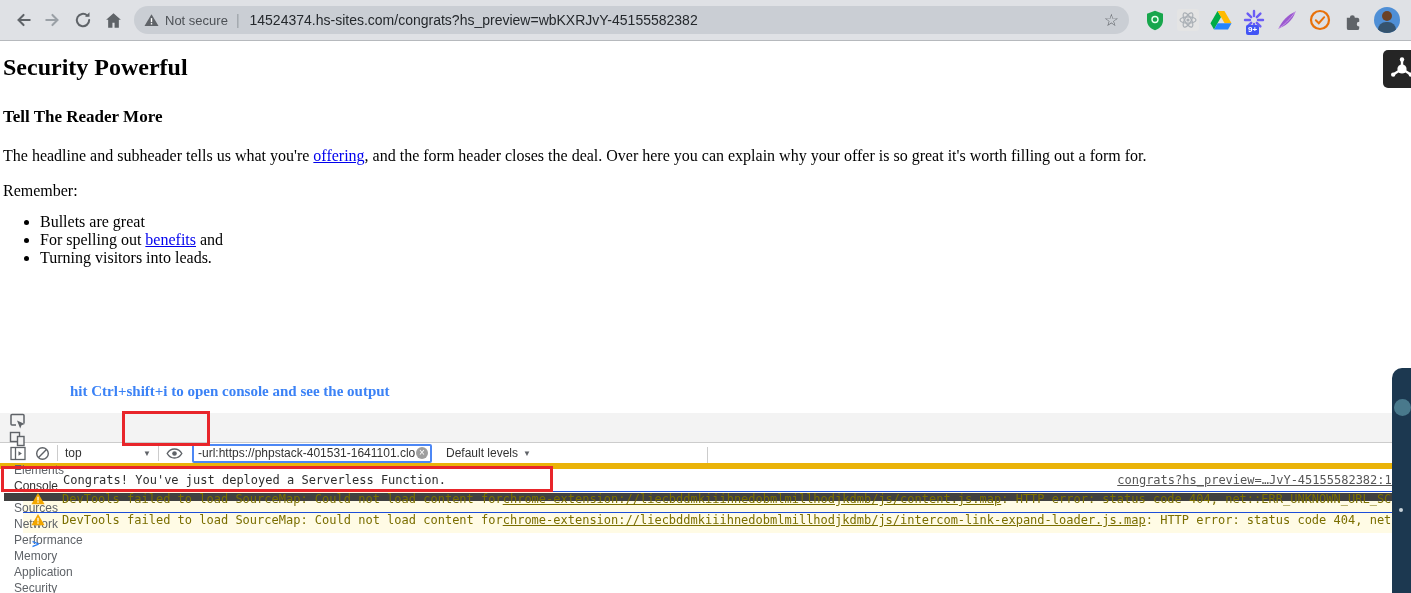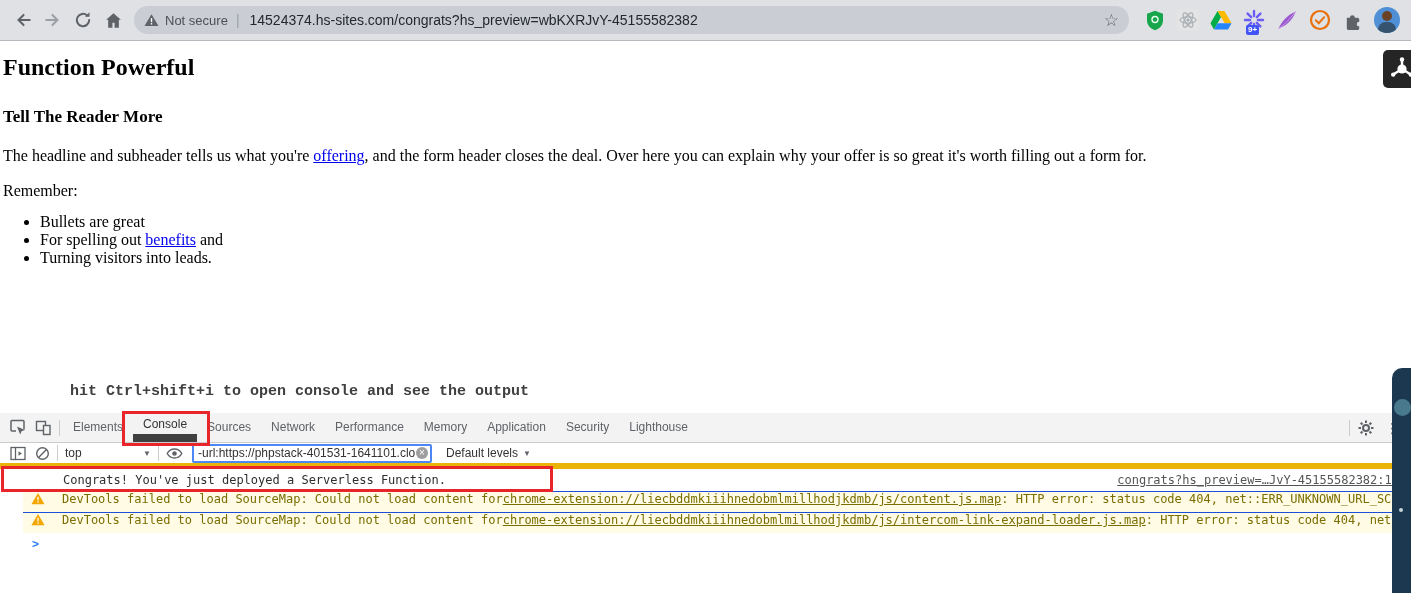--- a/index.html
+++ b/index.html
@@ -28,27 +28,27 @@
   
   .page { position:absolute; top:41px; left:0; width:100%; height:372px; background:#fff;
     font-family:"Liberation Serif", serif; color:#000; }
   .page h1 { position:absolute; top:13px; left:3px; font-size:24px; font-weight:bold; }
   .page h3 { position:absolute; top:66px; left:3px; font-size:17px; font-weight:bold; }
   .page .para { position:absolute; top:106px; left:3px; font-size:16px; white-space:nowrap; }
   .page .remember { position:absolute; top:141px; left:3px; font-size:16px; }
   .page ul { position:absolute; top:172px; left:3px; font-size:16px; padding-left:37px; }
   .page li { line-height:18px; }
   .page a { color:#0000ee; text-decoration:underline; }
-  .red-note { position:absolute; top:342px; left:70px; font-size:15px; font-weight:bold; color:#404040;font-family:Liberation Mono, monospace; }
+  .red-note { position:absolute; top:342px; left:70px; font-size:15px; font-weight:bold; color:#3b82f6; }
   .hubspot-badge { position:absolute; top:9px; left:1383px; width:40px; height:38px; background:#252525;
     border-radius:5px; display:flex; align-items:center; justify-content:flex-start; padding-left:6px; }
 
   
   .devtools { position:absolute; top:413px; left:0; width:100%; height:180px; background:#fff; }
-  .dt-tabbar { height:30px; background:#f3f3f3; border-bottom:1px solid #ccc; display:flex; align-items:stretch; padding-left:4px; }
+  .dt-tabbar { height:30px; background:#f3f3f3; border-bottom:1px solid #ccc; display:flex; align-items:stretch; padding-left:4px;flex-direction:column; }
   .dt-tabbar .icon-btn { width:26px; display:flex; align-items:center; justify-content:center; flex:none; }
   .vsep { width:1px; height:16px; background:#ccc; align-self:center; margin:0 3px; flex:none; }
   .dt-tab { padding:0 10px; display:flex; align-items:center; font-size:12px; color:#5f6368; white-space:nowrap; border-bottom:2px solid transparent; }
   .dt-tab.active { color:#333; border-bottom:8px solid #404040; }
   .dt-tabbar .right { margin-left:auto; display:flex; align-items:center; padding-right:6px; }
   .dots { font-size:14px; color:#5f6368; letter-spacing:0; padding:0 6px; }
 
   .dt-toolbar { height:26px; background:#fff; border-bottom:6px solid #eab308; display:flex; align-items:center; padding:0 6px; }
   .dt-toolbar .icon-btn { width:24px; display:flex; align-items:center; justify-content:center; flex:none; }
   .context-sel { display:flex; align-items:center; width:86px; font-size:12px; color:#333; margin:0 4px; }
@@ -177,21 +177,21 @@
           </svg>
       </div>
       <div class="avatar">
         <div class="head"></div>
           <div class="body"></div>
       </div>
     </div>
   </header>
 
   <main class="page">
-    <h1>Function Powerful</h1>
+    <h1>Security Powerful</h1>
     <h3>Tell The Reader More</h3>
     <p class="para"><span>The headline and subheader tells us what you're </span><a href="#">offering</a><span>, and the form header closes the deal. Over here you can explain why your offer is so great it's worth filling out a form for.</span></p>
     <p class="remember">Remember:</p>
     <ul>
       <li>Bullets are great</li>
       <li><span>For spelling out </span><a href="#">benefits</a><span> and</span></li>
       <li>Turning visitors into leads.</li>
     </ul>
     <div class="red-note">hit Ctrl+shift+i to open console and see the output</div>
     <div class="hubspot-badge">

